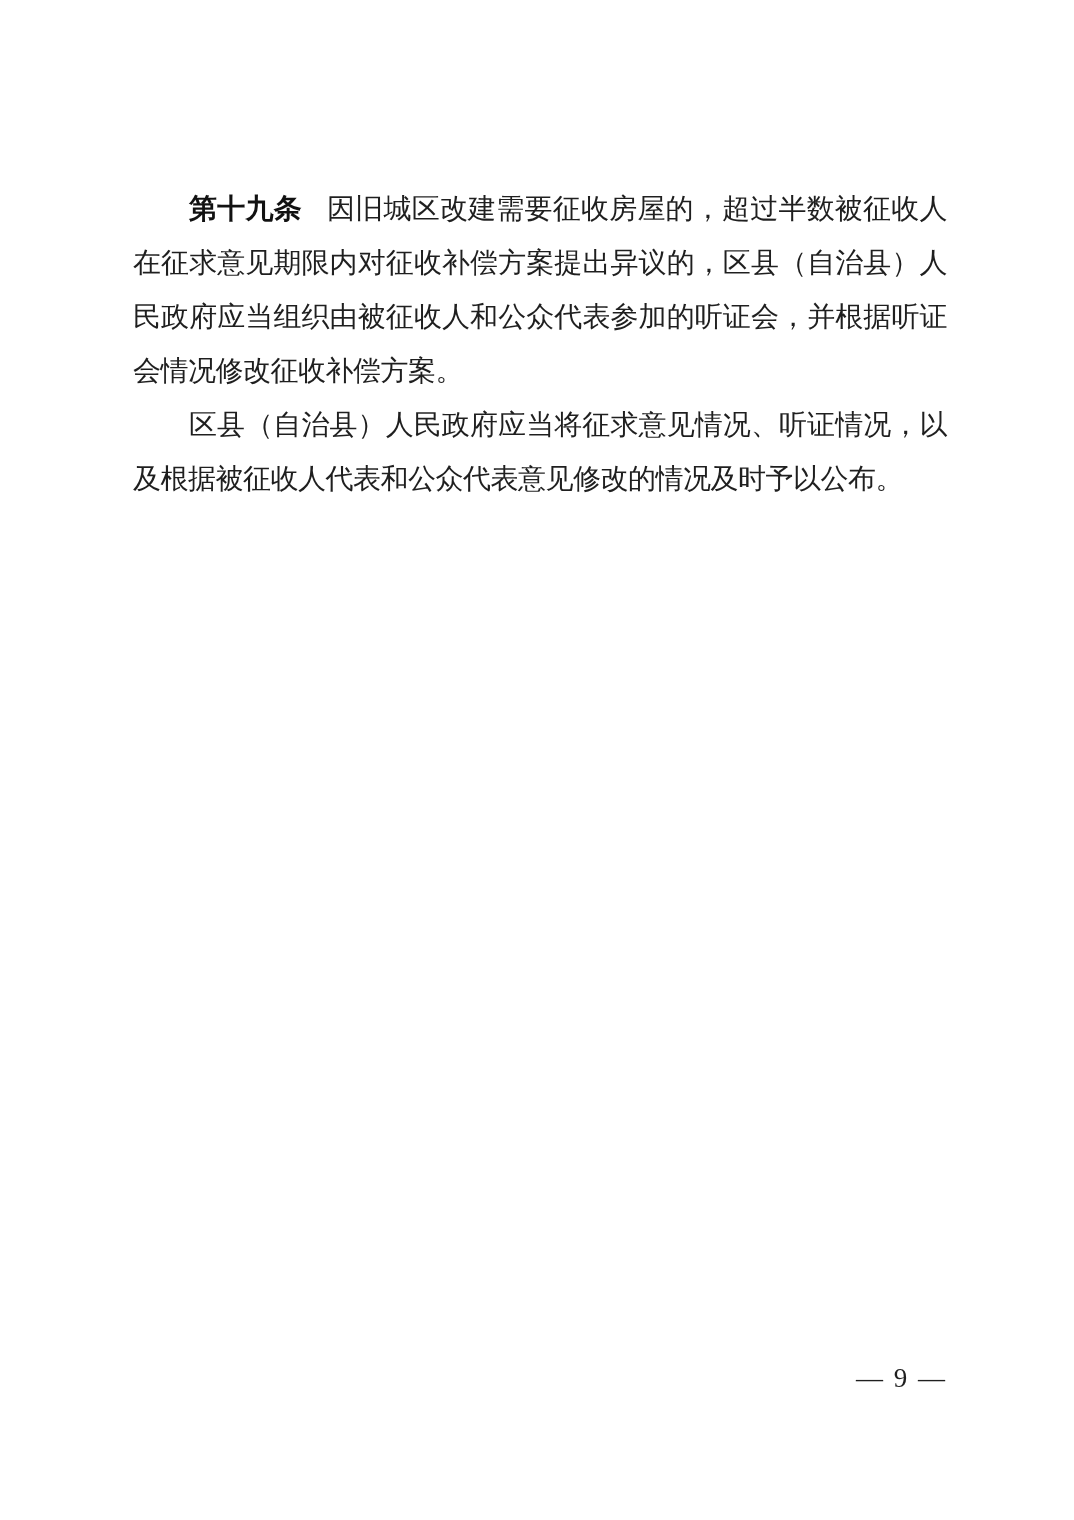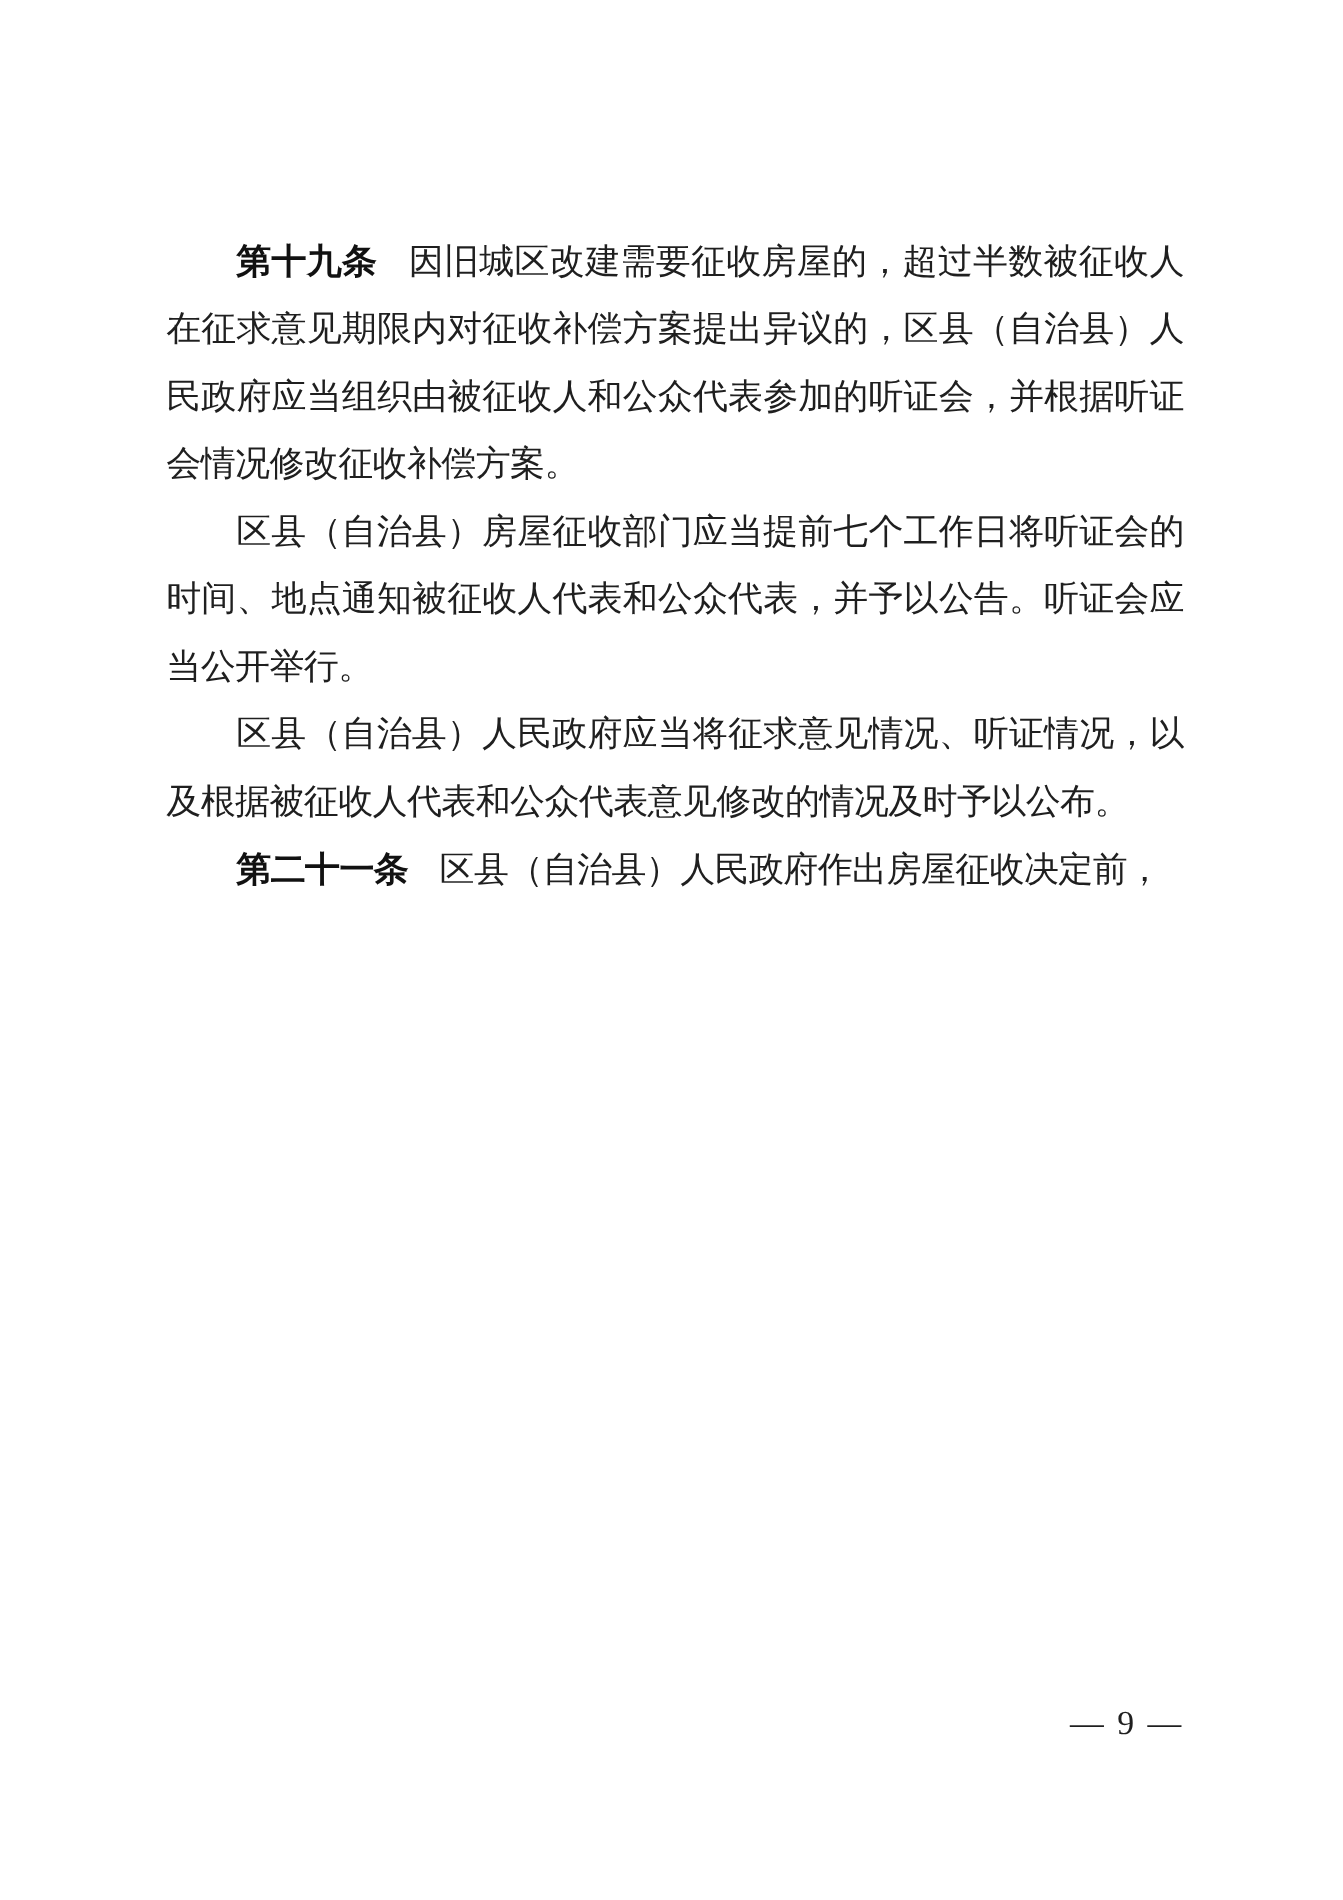--- a/index.html
+++ b/index.html
@@ -51,18 +51,16 @@
     letter-spacing: 2px;
     color: #1f1f1f;
   }
 </style>
 </head>
 <body>
 
 <div class="page">
   <div class="doc-body">
       <div class="para"><span class="article-label">第十九条</span><span>因旧城区改建需要征收房屋的，超过半数被征收人在征求意见期限内对征收补偿方案提出异议的，区县（自治县）人民政府应当组织由被征收人和公众代表参加的听证会，并根据听证会情况修改征收补偿方案。</span></div>
-      <div class="para"><span>区县（自治县）房屋征收部门应当提前七个工作日将听证会的时间、地点通知被征收人代表和公众代表，并予以公告。听证会应当公开举行。</span></div>
       <div class="para"><span>区县（自治县）人民政府应当将征求意见情况、听证情况，以及根据被征收人代表和公众代表意见修改的情况及时予以公布。</span></div>
-      <div class="para"><span class="article-label">第二十一条</span><span>区县（自治县）人民政府作出房屋征收决定前，</span></div>
     </div>
   <div class="page-number">— 9 —</div>
 </div>
 
 </body></html>

